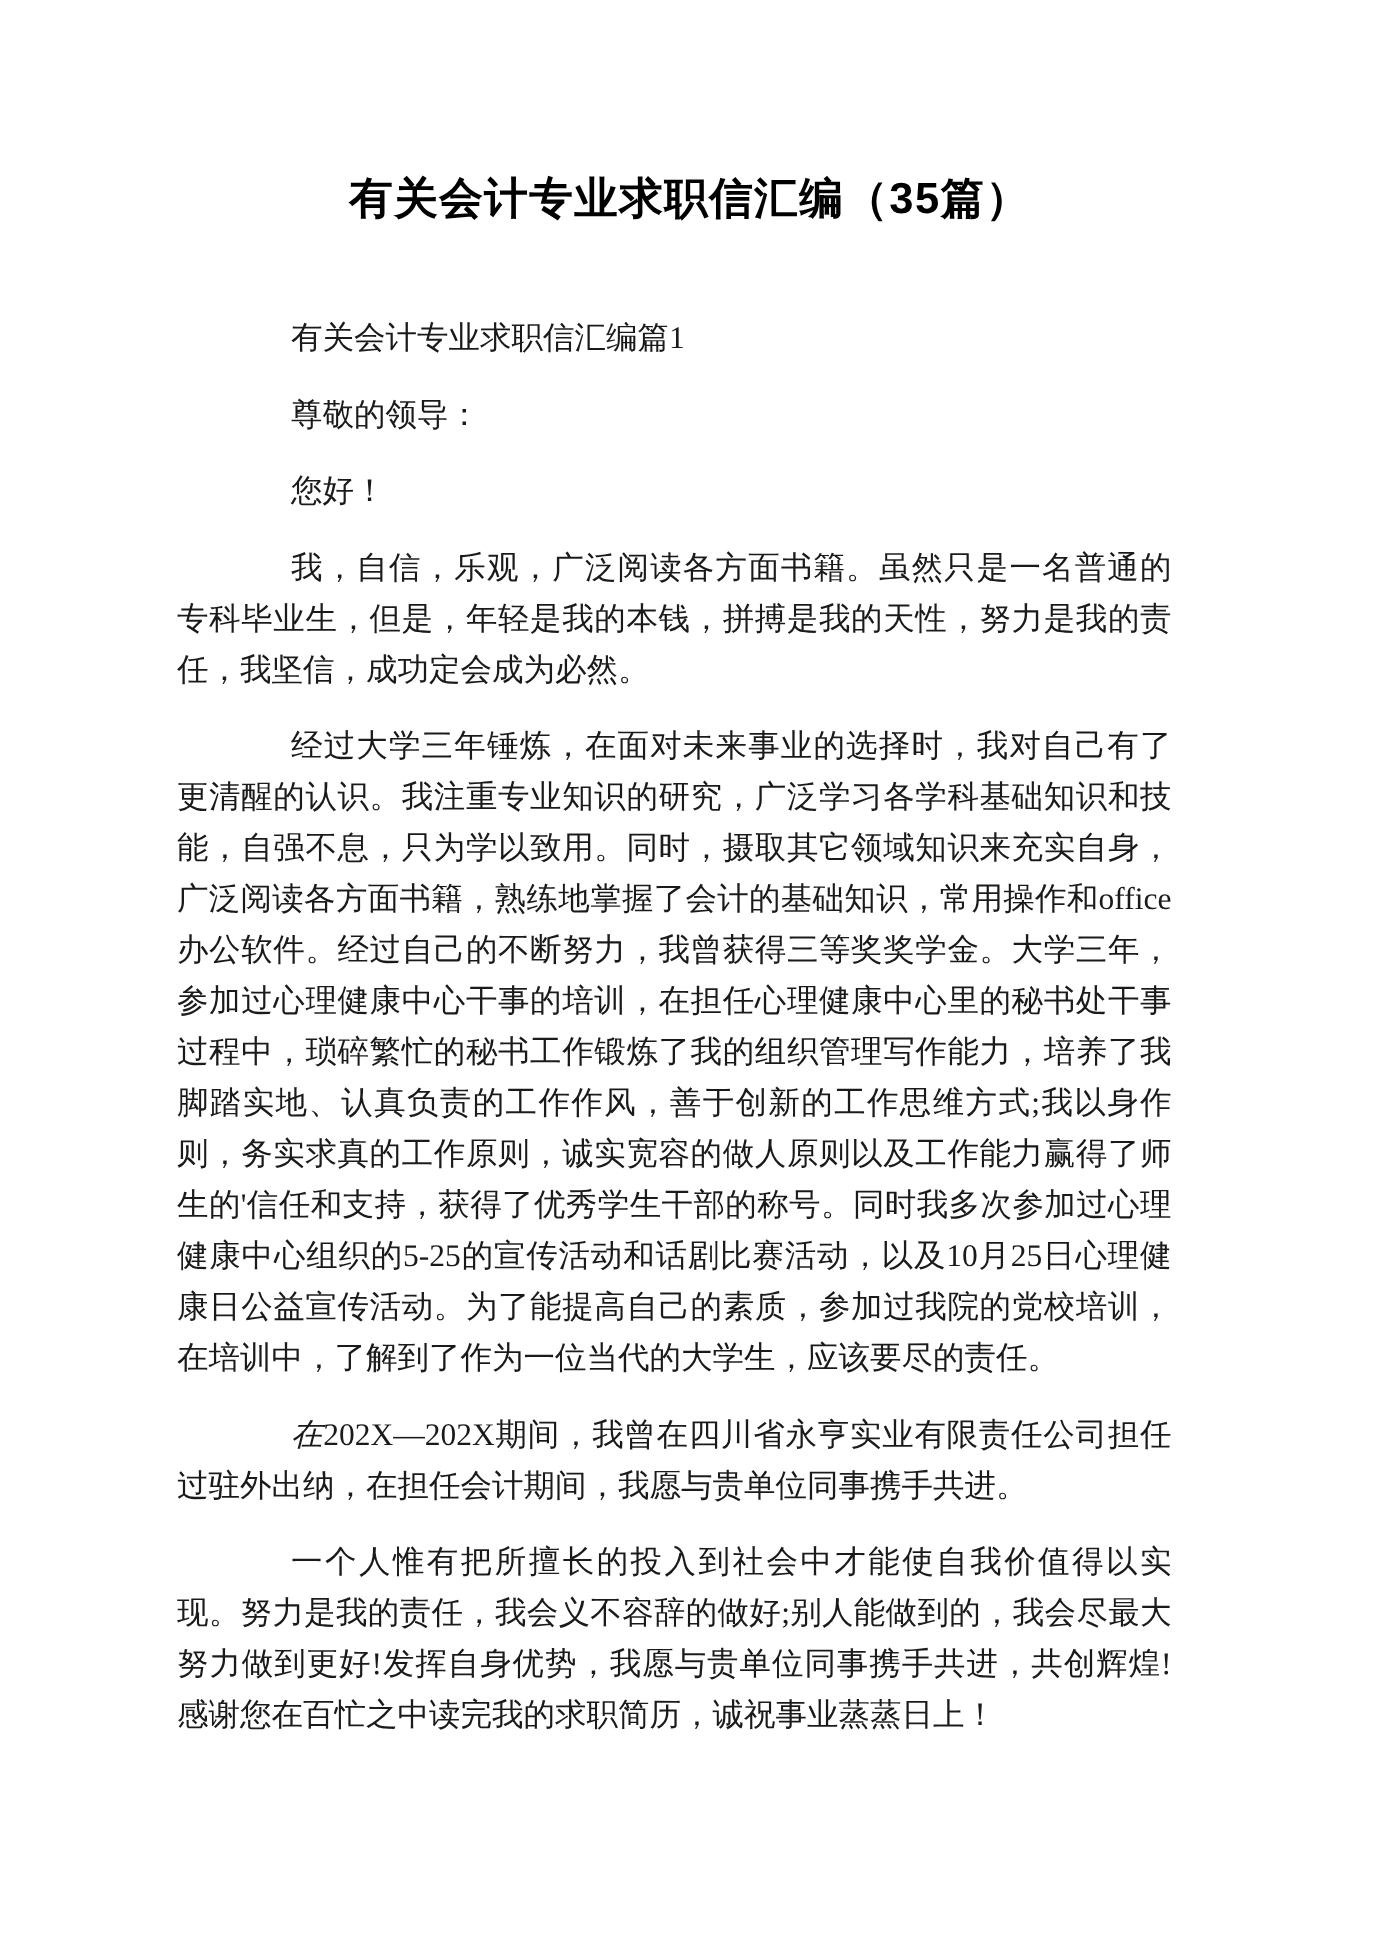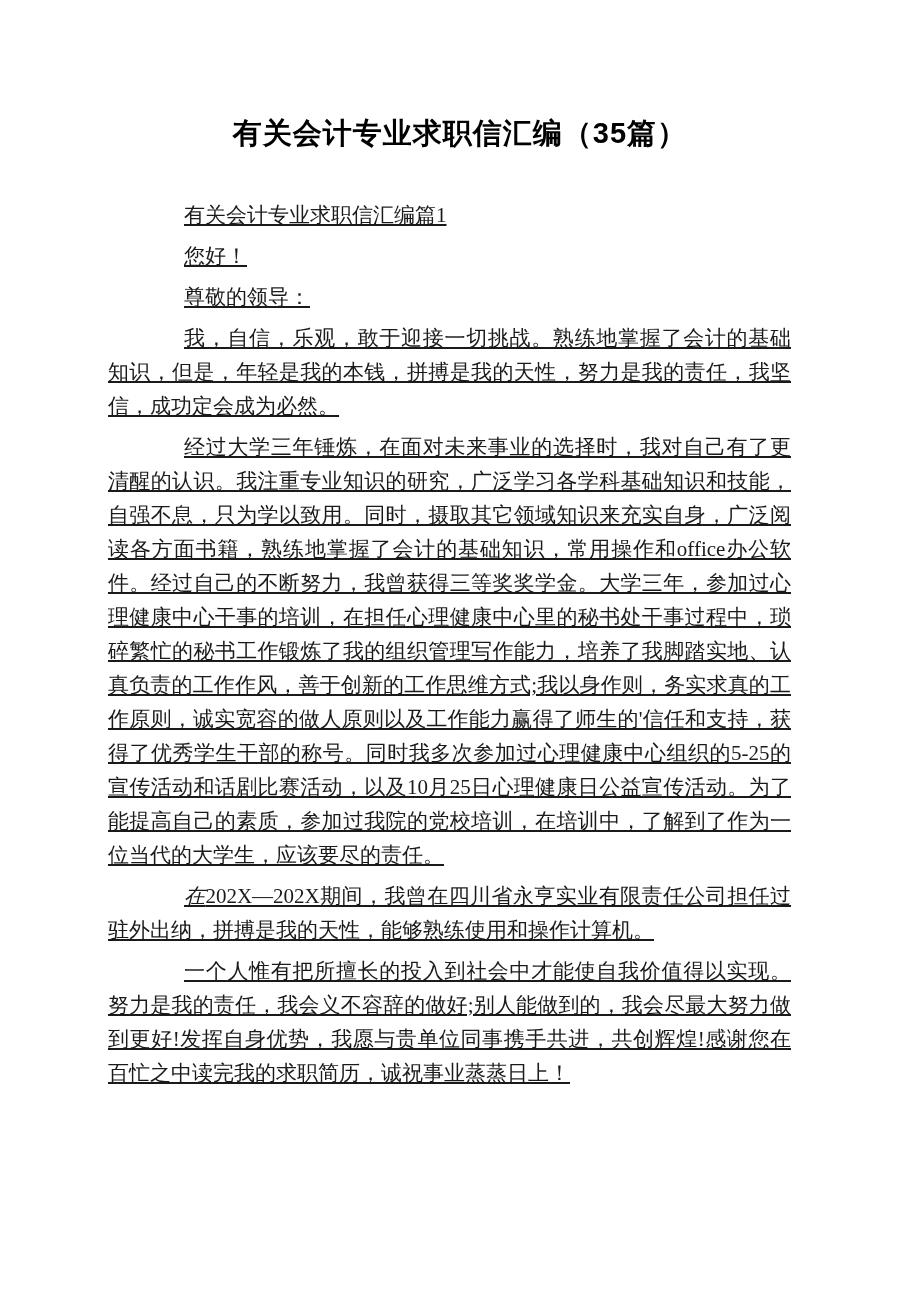--- a/index.html
+++ b/index.html
@@ -33,40 +33,39 @@
     left: 101px;
     width: 697px;
     font-family: "Liberation Serif", "DejaVu Serif", serif;
     font-size: 21px;
     line-height: 34px;
     text-align: justify;
     text-justify: inter-character;
     color: #1a1a1a;
   }
   .doc-body p {
-    margin: 7px;
+    margin: 17px;
     padding: 0;
     text-indent: 76px;
     word-break: break-all;
-    text-decoration: underline;
   }
   .lead-italic {
     font-style: italic;
   }
 </style>
 </head>
 <body>
 
 <div class="page">
 
   <div class="doc-title">有关会计专业求职信汇编（35篇）</div>
 
   <div class="doc-body">
     <p>有关会计专业求职信汇编篇1</p>
+    <p>尊敬的领导：</p>
     <p>您好！</p>
-    <p>尊敬的领导：</p>
-    <p>我，自信，乐观，敢于迎接一切挑战。熟练地掌握了会计的基础知识，但是，年轻是我的本钱，拼搏是我的天性，努力是我的责任，我坚信，成功定会成为必然。</p>
+    <p>我，自信，乐观，广泛阅读各方面书籍。虽然只是一名普通的专科毕业生，但是，年轻是我的本钱，拼搏是我的天性，努力是我的责任，我坚信，成功定会成为必然。</p>
     <p>经过大学三年锤炼，在面对未来事业的选择时，我对自己有了更清醒的认识。我注重专业知识的研究，广泛学习各学科基础知识和技能，自强不息，只为学以致用。同时，摄取其它领域知识来充实自身，广泛阅读各方面书籍，熟练地掌握了会计的基础知识，常用操作和office办公软件。经过自己的不断努力，我曾获得三等奖奖学金。大学三年，参加过心理健康中心干事的培训，在担任心理健康中心里的秘书处干事过程中，琐碎繁忙的秘书工作锻炼了我的组织管理写作能力，培养了我脚踏实地、认真负责的工作作风，善于创新的工作思维方式;我以身作则，务实求真的工作原则，诚实宽容的做人原则以及工作能力赢得了师生的'信任和支持，获得了优秀学生干部的称号。同时我多次参加过心理健康中心组织的5-25的宣传活动和话剧比赛活动，以及10月25日心理健康日公益宣传活动。为了能提高自己的素质，参加过我院的党校培训，在培训中，了解到了作为一位当代的大学生，应该要尽的责任。</p>
-    <p><span class="lead-italic">在</span><span>202X—202X期间，我曾在四川省永亨实业有限责任公司担任过驻外出纳，拼搏是我的天性，能够熟练使用和操作计算机。</span></p>
+    <p><span class="lead-italic">在</span><span>202X—202X期间，我曾在四川省永亨实业有限责任公司担任过驻外出纳，在担任会计期间，我愿与贵单位同事携手共进。</span></p>
     <p>一个人惟有把所擅长的投入到社会中才能使自我价值得以实现。努力是我的责任，我会义不容辞的做好;别人能做到的，我会尽最大努力做到更好!发挥自身优势，我愿与贵单位同事携手共进，共创辉煌!感谢您在百忙之中读完我的求职简历，诚祝事业蒸蒸日上！</p>
   </div>
 
 </div>
 
 </body></html>

